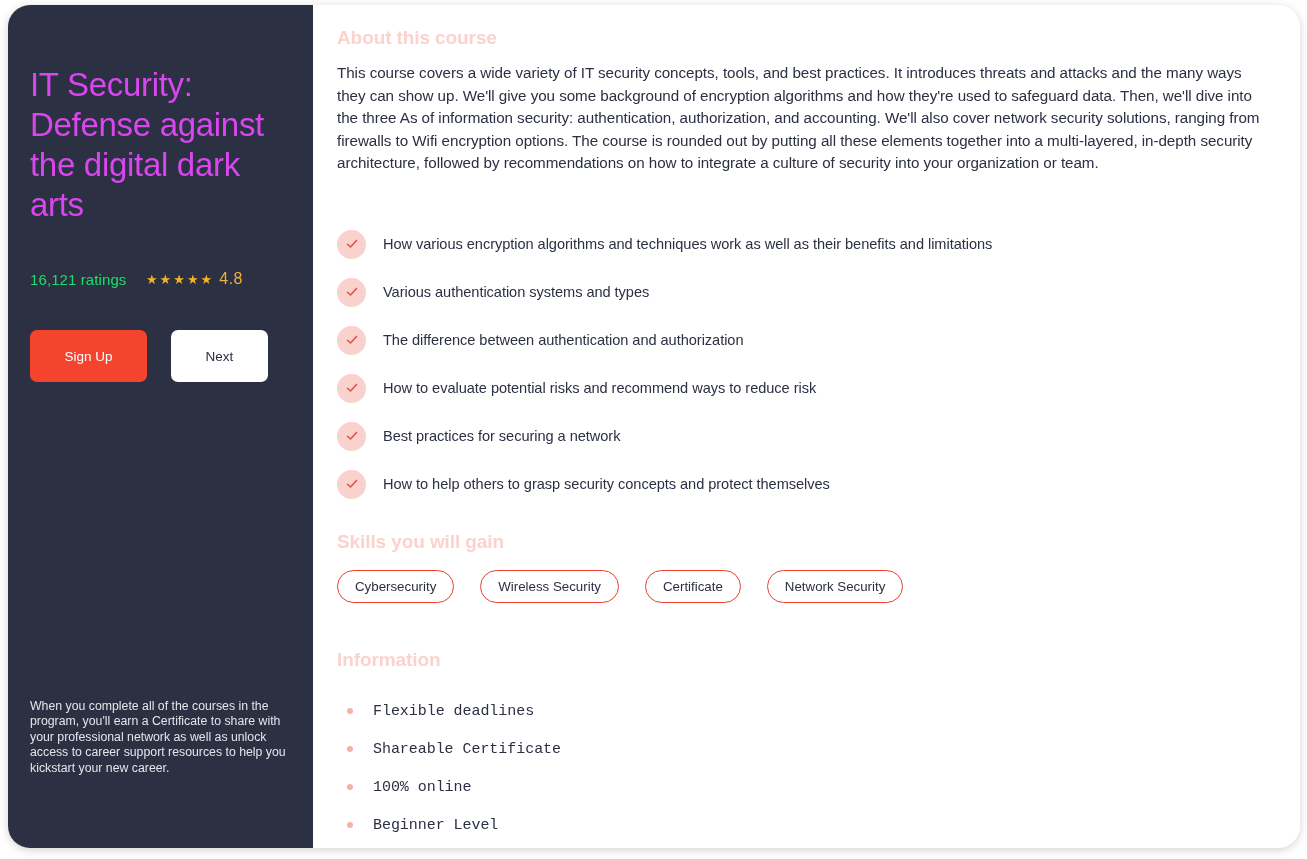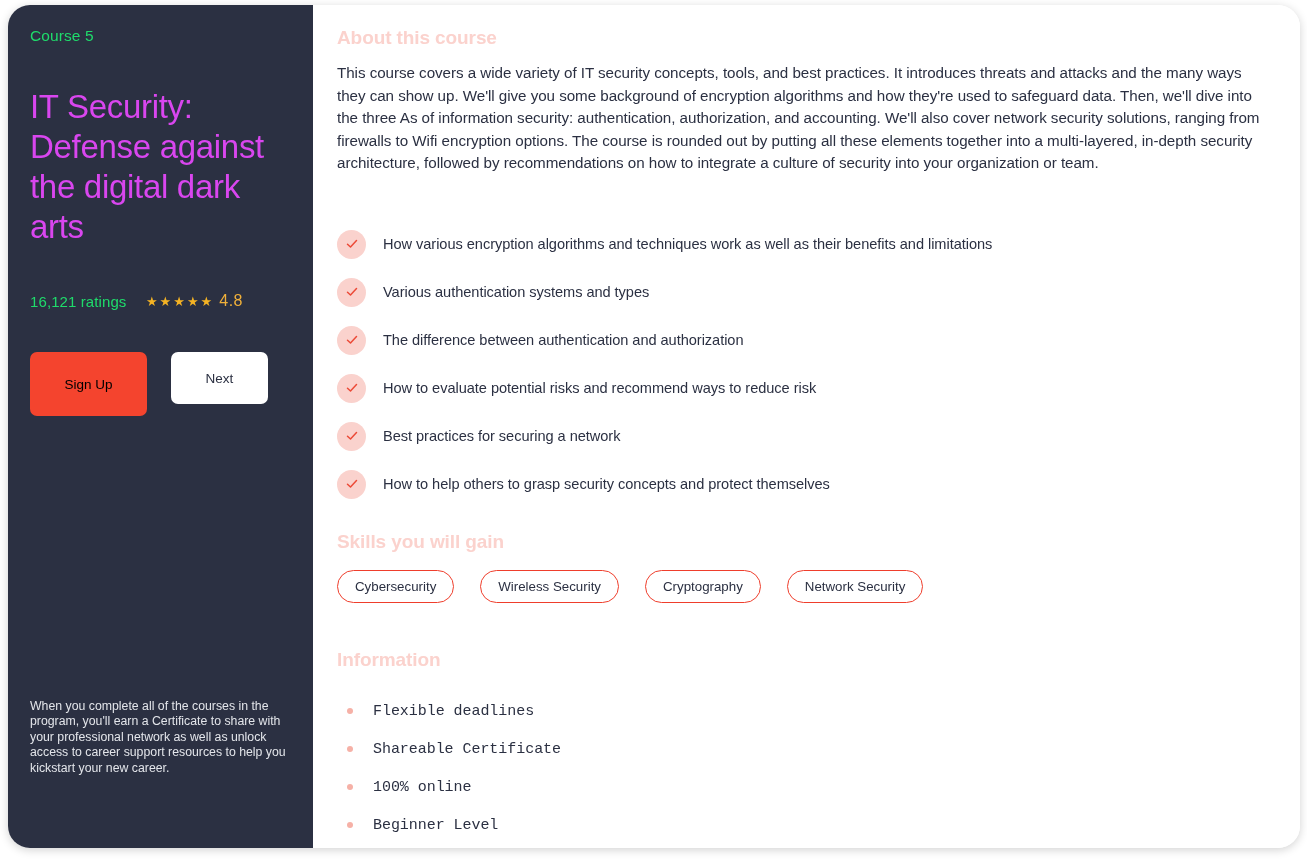--- a/index.html
+++ b/index.html
@@ -100,23 +100,23 @@
     font-size: 13.5px;
     cursor: pointer;
     font-family: inherit;
     display: flex;
     align-items: center;
     justify-content: center;
   }
 
   .btn-signup {
     background: #f4442e;
-    color: #000000;
+    color: #ffffff;
     width: 117px;
-    height: 64px;
+    height: 52px;
   }
 
   .btn-next {
     background: #ffffff;
     color: #2b3042;
     width: 97px;
     height: 52px;
   }
 
   .sidebar-note {
@@ -233,21 +233,20 @@
     letter-spacing: -0.05px;
   }
 </style>
 </head>
 <body>
 
 <div class="card">
 
   <aside class="sidebar">
 
-    <div class="course-label">Course 5</div>
 
     <h1 class="course-title">IT Security: Defense against the digital dark arts</h1>
 
     <div class="rating-row">
       <span class="ratings-count">16,121 ratings</span>
       <span class="stars-wrap">
         <span class="stars">★★★★★</span>
         <span class="rating-value">4.8</span>
       </span>
     </div>
@@ -315,21 +314,21 @@
         </span>
         <span class="check-text">How to help others to grasp security concepts and protect themselves</span>
       </li>
     </ul>
 
     <h2 class="section-heading skills-heading">Skills you will gain</h2>
 
     <div class="tag-row">
       <button class="tag">Cybersecurity</button>
       <button class="tag">Wireless Security</button>
-      <button class="tag">Cryptography</button>
+      <button class="tag">Certificate</button>
       <button class="tag">Network Security</button>
     </div>
 
     <h2 class="section-heading info-heading">Information</h2>
 
     <ul class="info-list">
       <li class="info-item">
         <span class="info-dot"></span>
         <span class="info-text">Flexible deadlines</span>
       </li>

